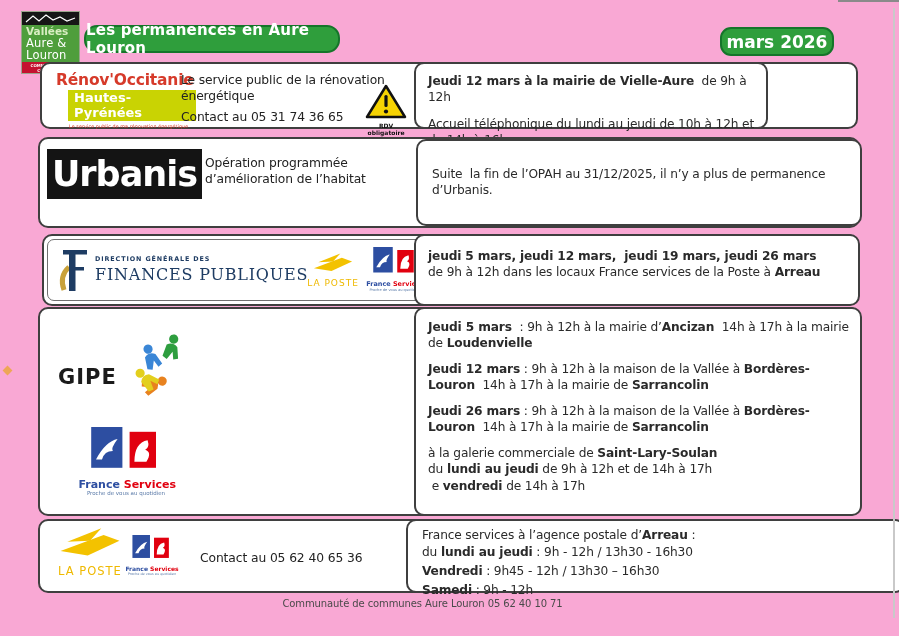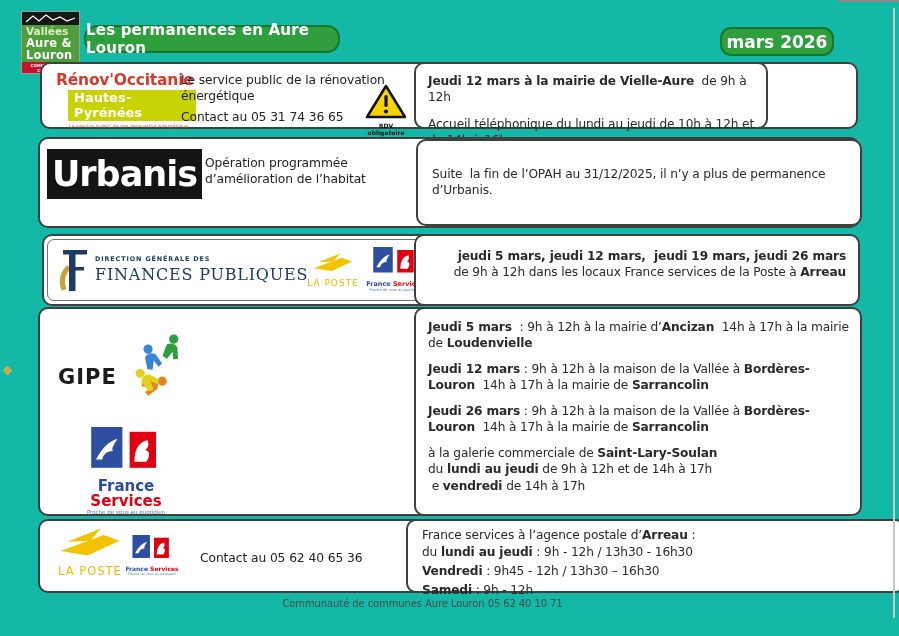--- a/index.html
+++ b/index.html
@@ -1,24 +1,24 @@
 <!DOCTYPE html>
 <html><head>
 <meta charset="utf-8">
 <style>
   html,body{margin:0;padding:0;background:#e8e8e8;}
   *{box-sizing:border-box;font-family:"DejaVu Sans","Liberation Sans",sans-serif;}
-  .page{position:relative;width:899px;height:636px;background:#14b8a6;overflow:hidden;margin:0 auto;}
+  .page{position:relative;width:899px;height:636px;background:#f9a8d4;overflow:hidden;margin:0 auto;}
 
   
   .cc-logo{position:absolute;left:22px;top:12px;width:57px;height:61px;display:flex;flex-direction:column;box-shadow:0 0 0 1px #9aa58c;}
   .cc-top{height:14px;background:#161616;display:flex;align-items:center;justify-content:center;}
   .cc-body{flex:1;background:#4f9e3c;color:#fff;padding:1px 0 0 4px;line-height:1.05;}
   .cc-l1{font-size:10.5px;font-weight:600;color:#d9eec2;}
-  .cc-l2,.cc-l3{font-size:11.5px;font-weight:700;letter-spacing:.2px;}
+  .cc-l2,.cc-l3{font-size:11.5px;font-weight:400;letter-spacing:.2px;}
   .cc-strip{height:12px;background:#c41230;color:#fff;font-size:4px;font-weight:700;text-align:center;line-height:1.25;padding-top:1px;}
   .pill{position:absolute;background:#2f9e3c;border:2px solid #15752a;color:#fff;font-weight:800;display:flex;align-items:center;justify-content:center;}
   .title-pill{left:84px;top:25px;width:256px;height:28px;border-radius:13px;font-size:15px;letter-spacing:.2px;}
   .month-pill{left:720px;top:27px;width:114px;height:29px;border-radius:11px;font-size:17px;}
 
   
   .card{position:absolute;background:#fff;border:2px solid #3f3f3f;border-radius:10px;}
   .sched{position:absolute;background:#fff;border:2px solid #3f3f3f;border-radius:10px;}
   .inner-frame{position:absolute;inset:3px;border:1px solid #707070;border-radius:7px;pointer-events:none;}
   .rich{white-space:pre-wrap;font-size:12.2px;line-height:1.35;color:#2a2a2a;letter-spacing:-.15px;margin:0;}
@@ -153,21 +153,21 @@
             <rect x="32" y="4" width="22" height="30" fill="#e1000f"></rect>
             <path d="M36 29 q0 -16 11 -18 q2 6 -2 8 q6 2 1 10 z" fill="#fff"></path>
           </svg>
       </span>
       <div class="fs-name" style="font-size:6.5px;">
         <span class="fs-blue">France</span> <span class="fs-red">Services</span>
       </div>
       <div class="fs-tag" style="font-size:3.6px;">Proche de vous au quotidien</div>
     </div>
   </div>
-  <div class="sched" style="left:414px;top:234px;width:446px;height:72px;padding:12px 12px 0 12px;text-align:right;">
+  <div class="sched" style="left:414px;top:234px;width:446px;height:72px;padding:12px 12px 0 12px;">
     <p class="rich"><b>jeudi 5 mars, jeudi 12 mars,  jeudi 19 mars, jeudi 26 mars</b><span>
 de 9h à 12h dans les locaux France services de la Poste à </span><b>Arreau</b></p>
   </div>
 
   <div class="card" style="left:38px;top:307px;width:822px;height:209px;">
     <div class="gipe" style="left:18px;top:22px;width:150px;height:80px;">
       <div class="gipe-word">GIPE</div>
       <span style="position:absolute;left:62px;top:0;">
         <svg width="80" height="78" viewBox="0 0 80 78">
           <defs>
@@ -185,21 +185,21 @@
     </div>
     <div class="fs" style="left:36px;top:118px;width:100px;">
       <span>
         <svg width="80" height="48" viewBox="0 0 58 40">
             <rect x="0" y="0" width="26" height="34" fill="#2d4ea1"></rect>
             <path d="M4 27 q8 -15 18 -17 q-6 8 -4 10 q-7 0 -9 7 z" fill="#fff"></path>
             <rect x="32" y="4" width="22" height="30" fill="#e1000f"></rect>
             <path d="M36 29 q0 -16 11 -18 q2 6 -2 8 q6 2 1 10 z" fill="#fff"></path>
           </svg>
       </span>
-      <div class="fs-name" style="font-size:15px;">
+      <div class="fs-name" style="font-size:11px;text-align:right;">
         <span class="fs-blue">France</span> <span class="fs-red">Services</span>
       </div>
       <div class="fs-tag" style="font-size:5.5px;">Proche de vous au quotidien</div>
     </div>
   </div>
   <div class="sched" style="left:414px;top:307px;width:448px;height:209px;padding:10px 4px 0 12px;">
     <p class="rich" style="margin-bottom:9px;"><b>Jeudi 5 mars </b><span> : 9h à 12h à la mairie d’</span><b>Ancizan</b><span>  14h à 17h à la mairie de </span><b>Loudenvielle</b></p>
     <p class="rich" style="margin-bottom:9px;"><b>Jeudi 12 mars</b><span> : 9h à 12h à la maison de la Vallée à </span><b>Bordères-Louron</b><span>  14h à 17h à la mairie de </span><b>Sarrancolin</b></p>
     <p class="rich" style="margin-bottom:9px;"><b>Jeudi 26 mars</b><span> : 9h à 12h à la maison de la Vallée à </span><b>Bordères-Louron</b><span>  14h à 17h à la mairie de </span><b>Sarrancolin</b></p>
     <p class="rich"><span>à la galerie commerciale de </span><b>Saint-Lary-Soulan</b><span>

